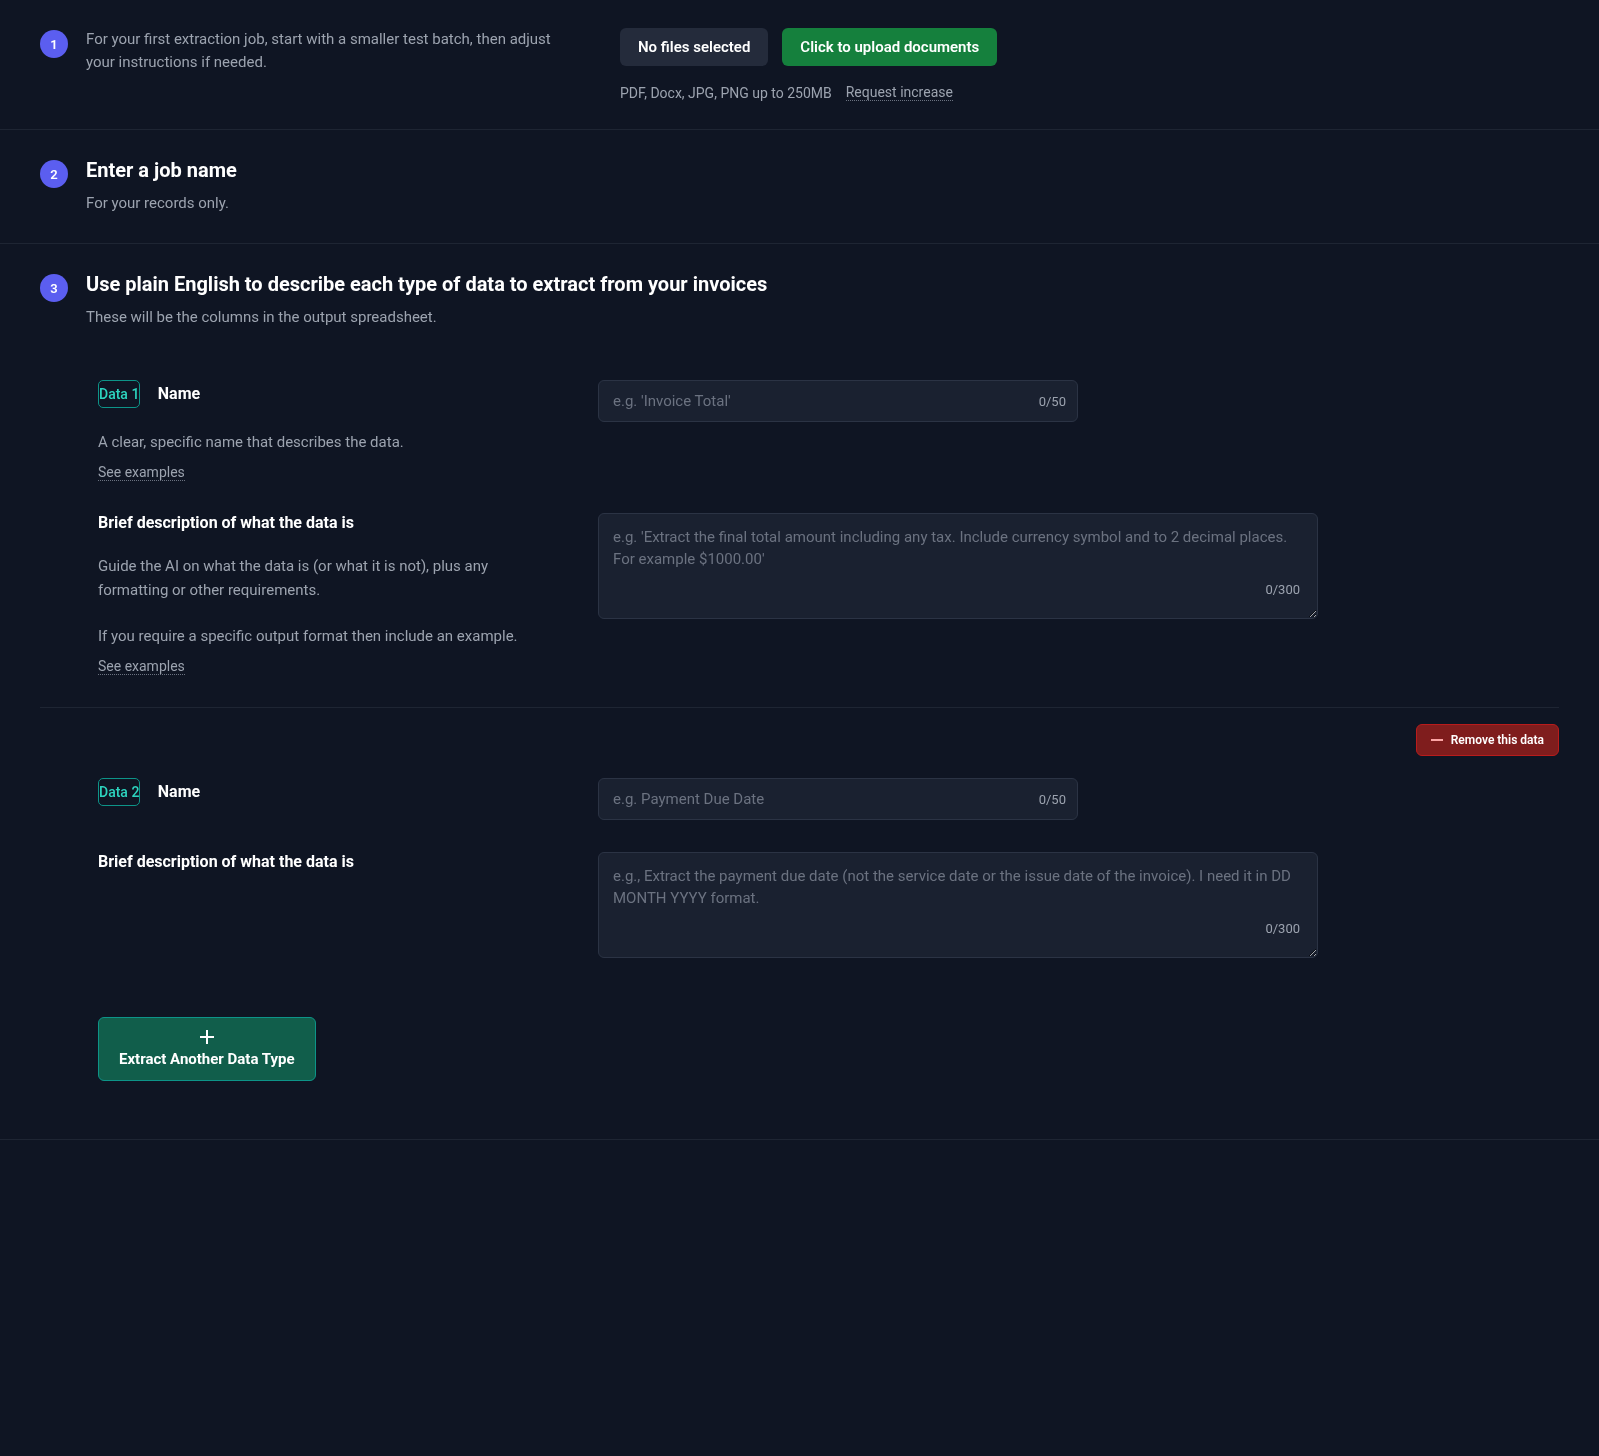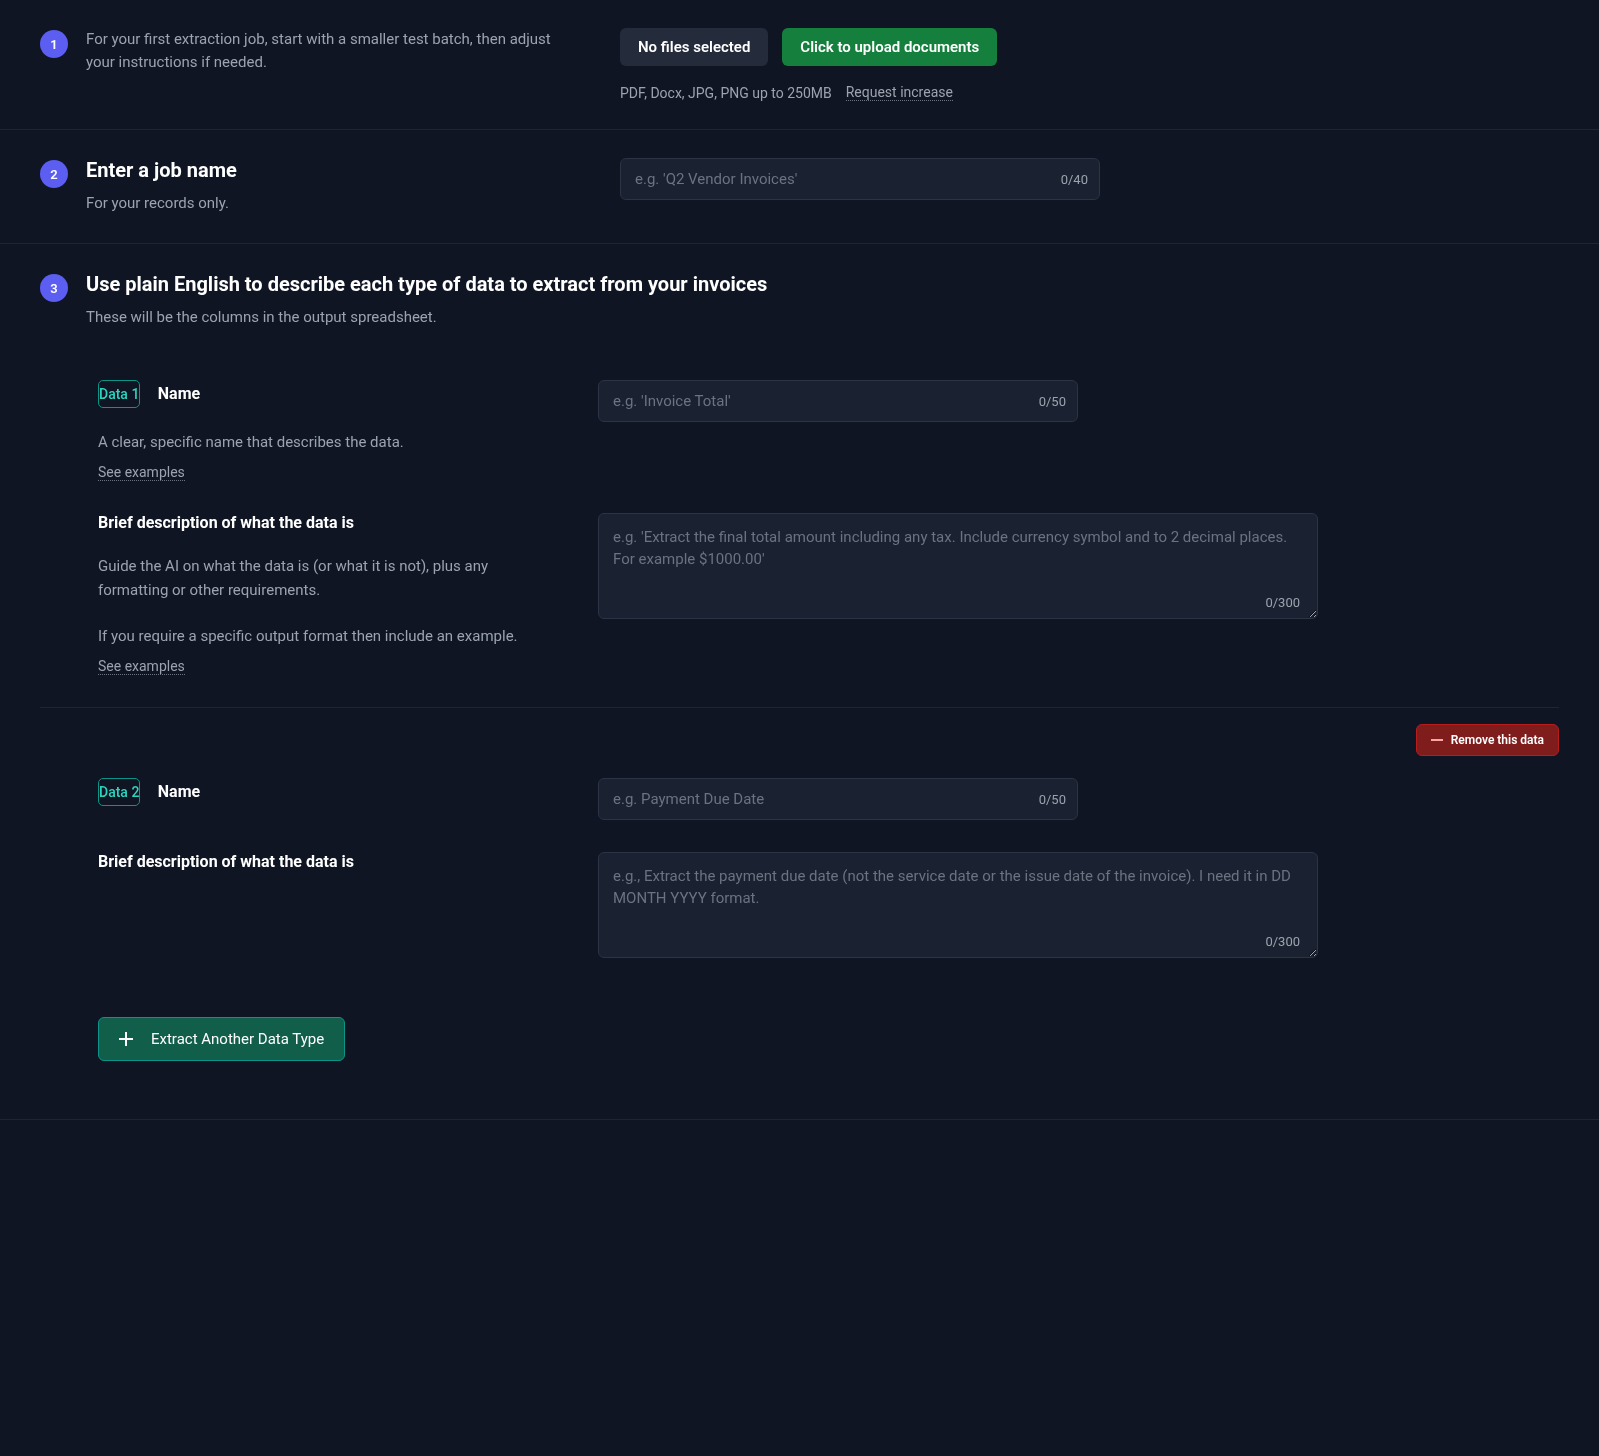--- a/index.html
+++ b/index.html
@@ -160,21 +160,21 @@
     font-family: inherit;
     width: 720px;
     height: 106px;
     resize: both;
     line-height: 1.5;
   }
   .textarea::placeholder { color: #6b7280; }
   .ta-counter {
     position: absolute;
     right: 18px;
-    bottom: 12px;
+    bottom: 25px;
     font-size: 13px;
     color: #9ca3af;
   }
   .divider {
     border-top: 1px solid #1e2533;
     margin: 10px 40px 0 40px;
     position: relative;
   }
   .remove-btn {
     position: absolute;
@@ -200,27 +200,28 @@
     display: inline-block;
   }
   .data-block-2 { padding-top: 70px; }
   .add-btn {
     background: #115e4b;
     border: 1px solid #0d9488;
     color: #fff;
     border-radius: 6px;
     padding: 12px 20px;
     font-size: 15px;
-    font-weight: 400;
+    font-weight: 700;
     cursor: pointer;
     display: inline-flex;
     align-items: center;
-    gap: 18px;
+    gap: 6px;
     margin: 24px 0 10px 98px;
     font-family: inherit;
+    flex-direction: column;
   }
   .plus-icon {
     width: 14px;
     height: 14px;
     position: relative;
   }
   .plus-icon::before, .plus-icon::after {
     content: "";
     position: absolute;
     background: #fff;
@@ -251,26 +252,20 @@
   </div>
 </div>
 
 <div class="section">
   <div class="row">
     <div class="left">
       <div class="step-badge">2</div>
       <div class="step-text">
         <h2>Enter a job name</h2>
         <p>For your records only.</p>
-      </div>
-    </div>
-    <div class="right">
-      <div class="input-wrap">
-        <input class="text-input" type="text" placeholder="e.g. 'Q2 Vendor Invoices'" style="">
-        <span class="counter">0/40</span>
       </div>
     </div>
   </div>
 </div>
 
 <div class="section" style="border-bottom:none;">
   <div class="row" style="margin-bottom:50px;">
     <div class="left" style="width:auto;">
       <div class="step-badge">3</div>
       <div class="step-text">

